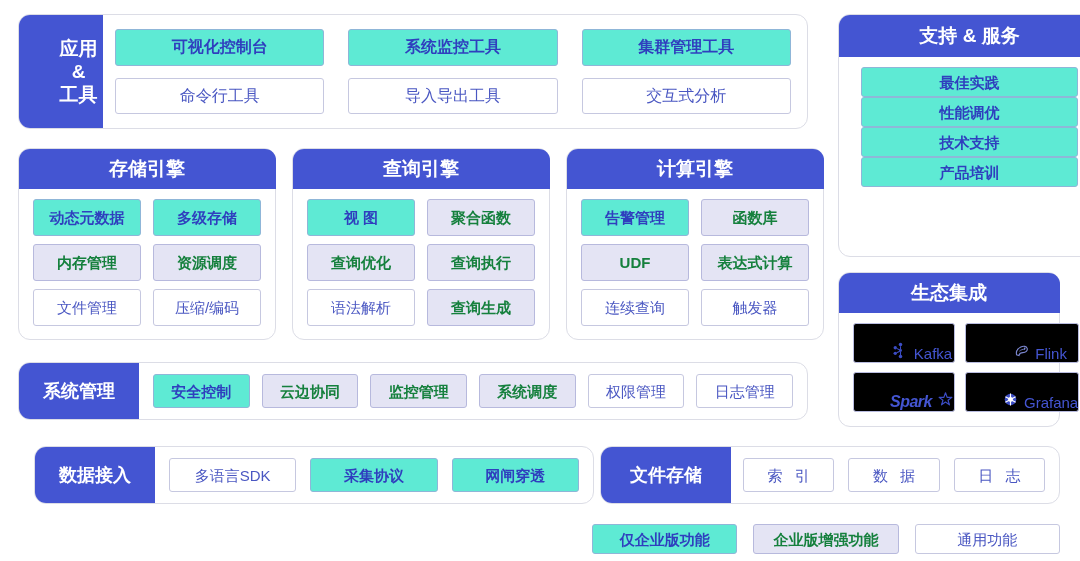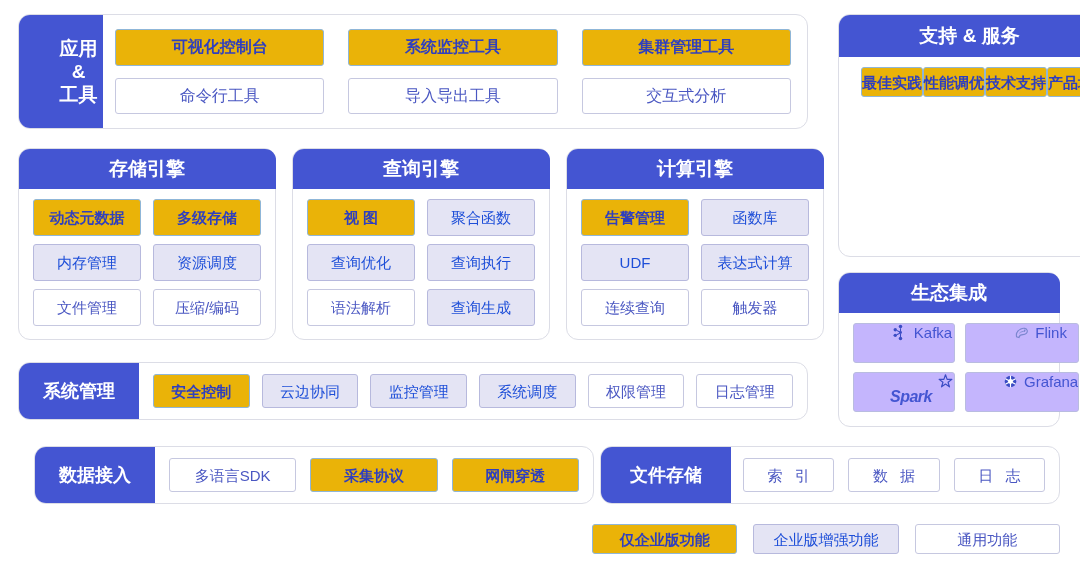--- a/index.html
+++ b/index.html
@@ -35,31 +35,31 @@
     box-sizing:border-box;
     display:flex;align-items:center;justify-content:center;
     border-radius:3px;
     font-size:15px;
     line-height:1;
     text-align:center;
     white-space:nowrap;
   }
   
   .cell.ent{
-    background:#eab308;
+    background:#5eead4;
     border:1.2px solid #8fb6d8;
     color:#2f3fbe;
     font-weight:bold;
   }
   
   .cell.enh{
     background:#e4e4f4;
     border:1.2px solid #b7b9dd;
-    color:#1d4ed8;
-    font-weight:normal;
+    color:#15803d;
+    font-weight:bold;
   }
   
   .cell.gen{
     background:#ffffff;
     border:1.2px solid #c6c8e0;
     color:#4a57c2;
     font-weight:normal;
   }
 
   
@@ -80,38 +80,38 @@
   .apps-grid .cell{font-size:16px;}
 
   
   #support-panel{left:838px;top:14px;width:263px;height:243px;}
   #support-head{
     position:absolute;left:-0.5px;top:-0.5px;width:calc(100% + 1px);height:42px;
     border-radius:11px 11px 0 0;font-size:19px;
   }
   .support-list{
     position:absolute;left:22px;right:22px;top:52px;bottom:14px;
-    display:flex;flex-direction:row;justify-content:flex-start;
+    display:flex;flex-direction:column;justify-content:flex-start;
   }
   .support-list .cell{height:30px;font-size:15px;}
 
   
   #eco-panel{left:838px;top:272px;width:222px;height:155px;}
   #eco-head{
     position:absolute;left:-0.5px;top:-0.5px;width:calc(100% + 1px);height:40px;
     border-radius:11px 11px 0 0;font-size:19px;
   }
   .eco-grid{
     position:absolute;left:14px;right:14px;top:50px;bottom:14px;
     display:grid;grid-template-columns:1fr 1fr;grid-template-rows:1fr 1fr;
     gap:9px 10px;
   }
   .eco-cell{
-    background:#c4b5fd;border:1.2px solid #b9bce0;border-radius:3px;
-    display:flex;align-items:flex-start;justify-content:center;gap:5px;
+    background:#000000;border:1.2px solid #b9bce0;border-radius:3px;
+    display:flex;align-items:flex-end;justify-content:center;gap:5px;
     color:#4455d2;font-size:15px;box-sizing:border-box;padding-left:36px;
   }
   .eco-cell svg{flex:none;}
   .eco-cell .nm{font-weight:normal;}
   .eco-cell .nm.spark{font-style:italic;font-weight:bold;font-size:16px;letter-spacing:-0.5px;margin-top:15px;}
 
   
   .engine{top:148px;width:258px;height:192px;}
   #eng0{left:18px;}
   #eng1{left:292px;}

